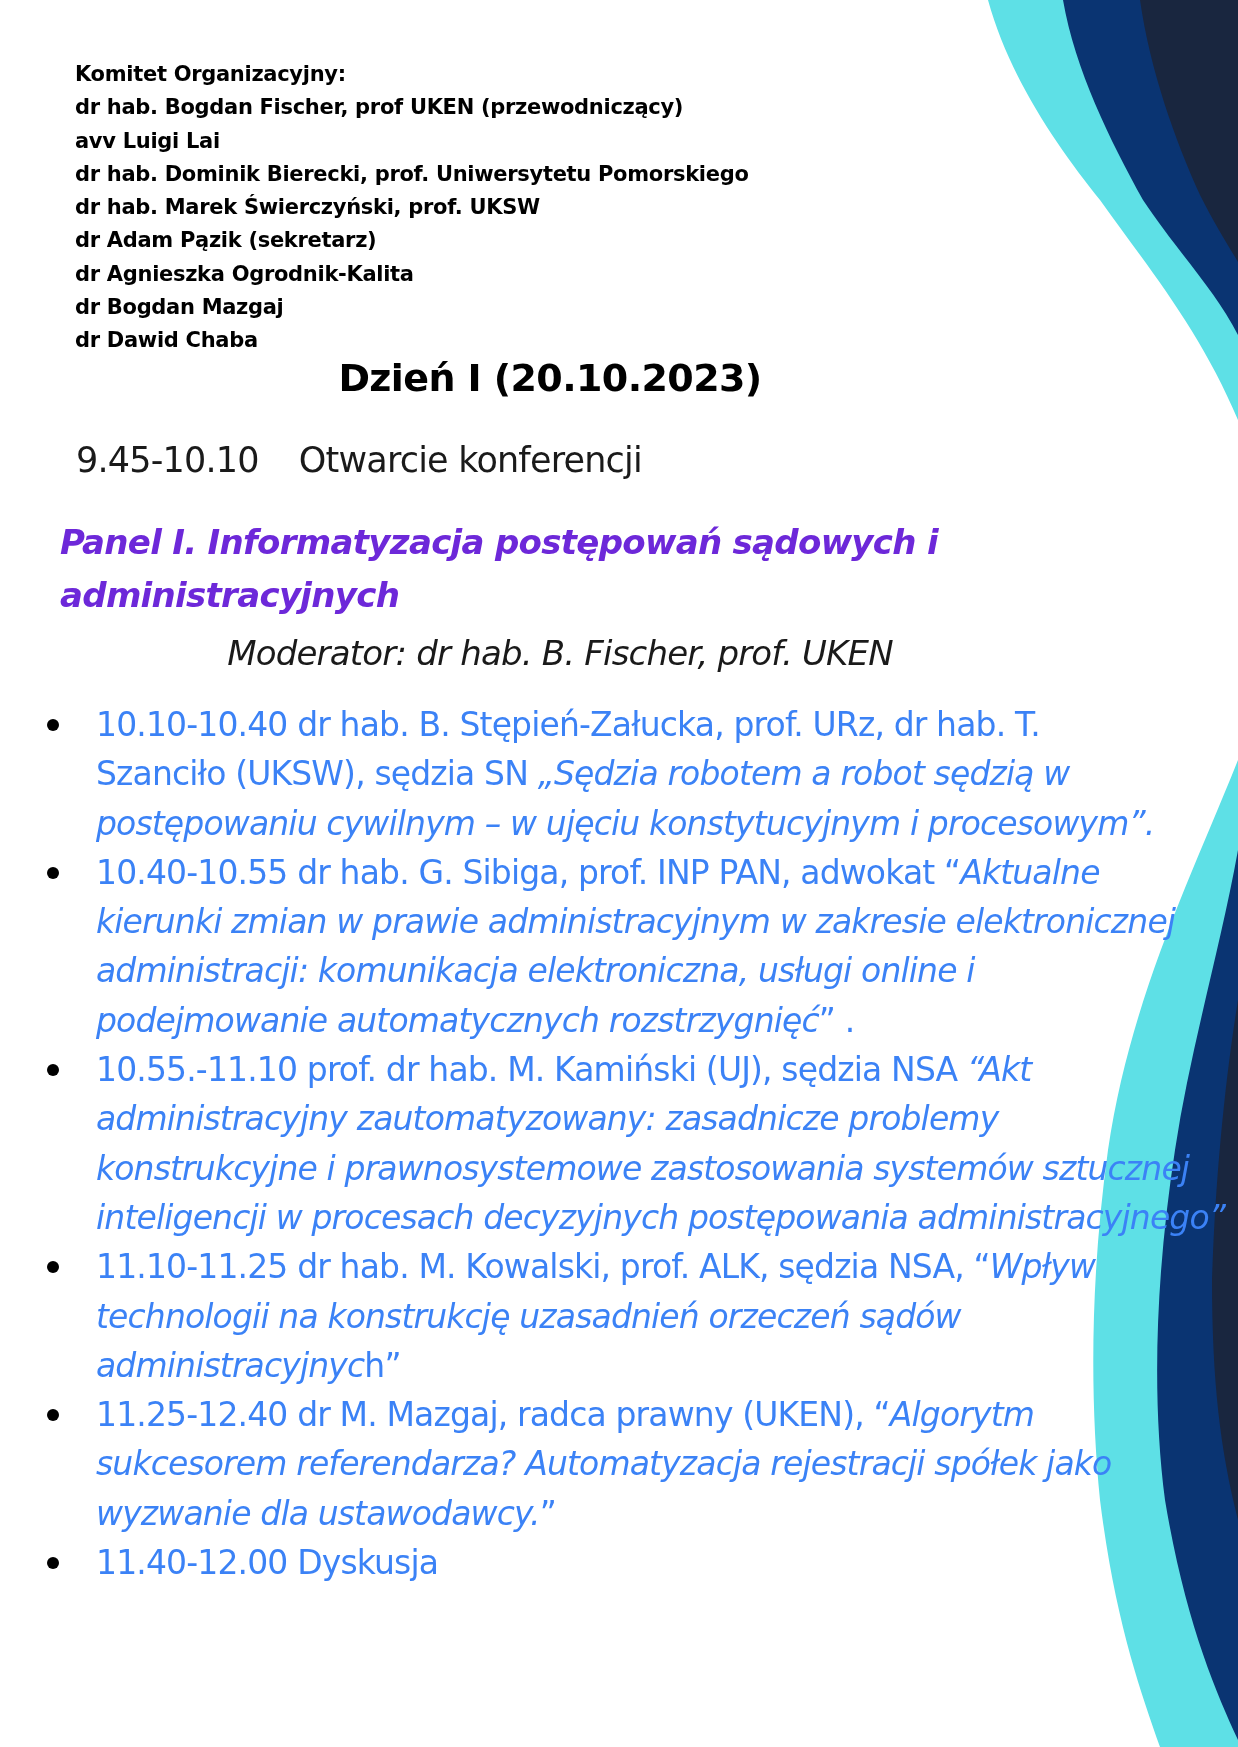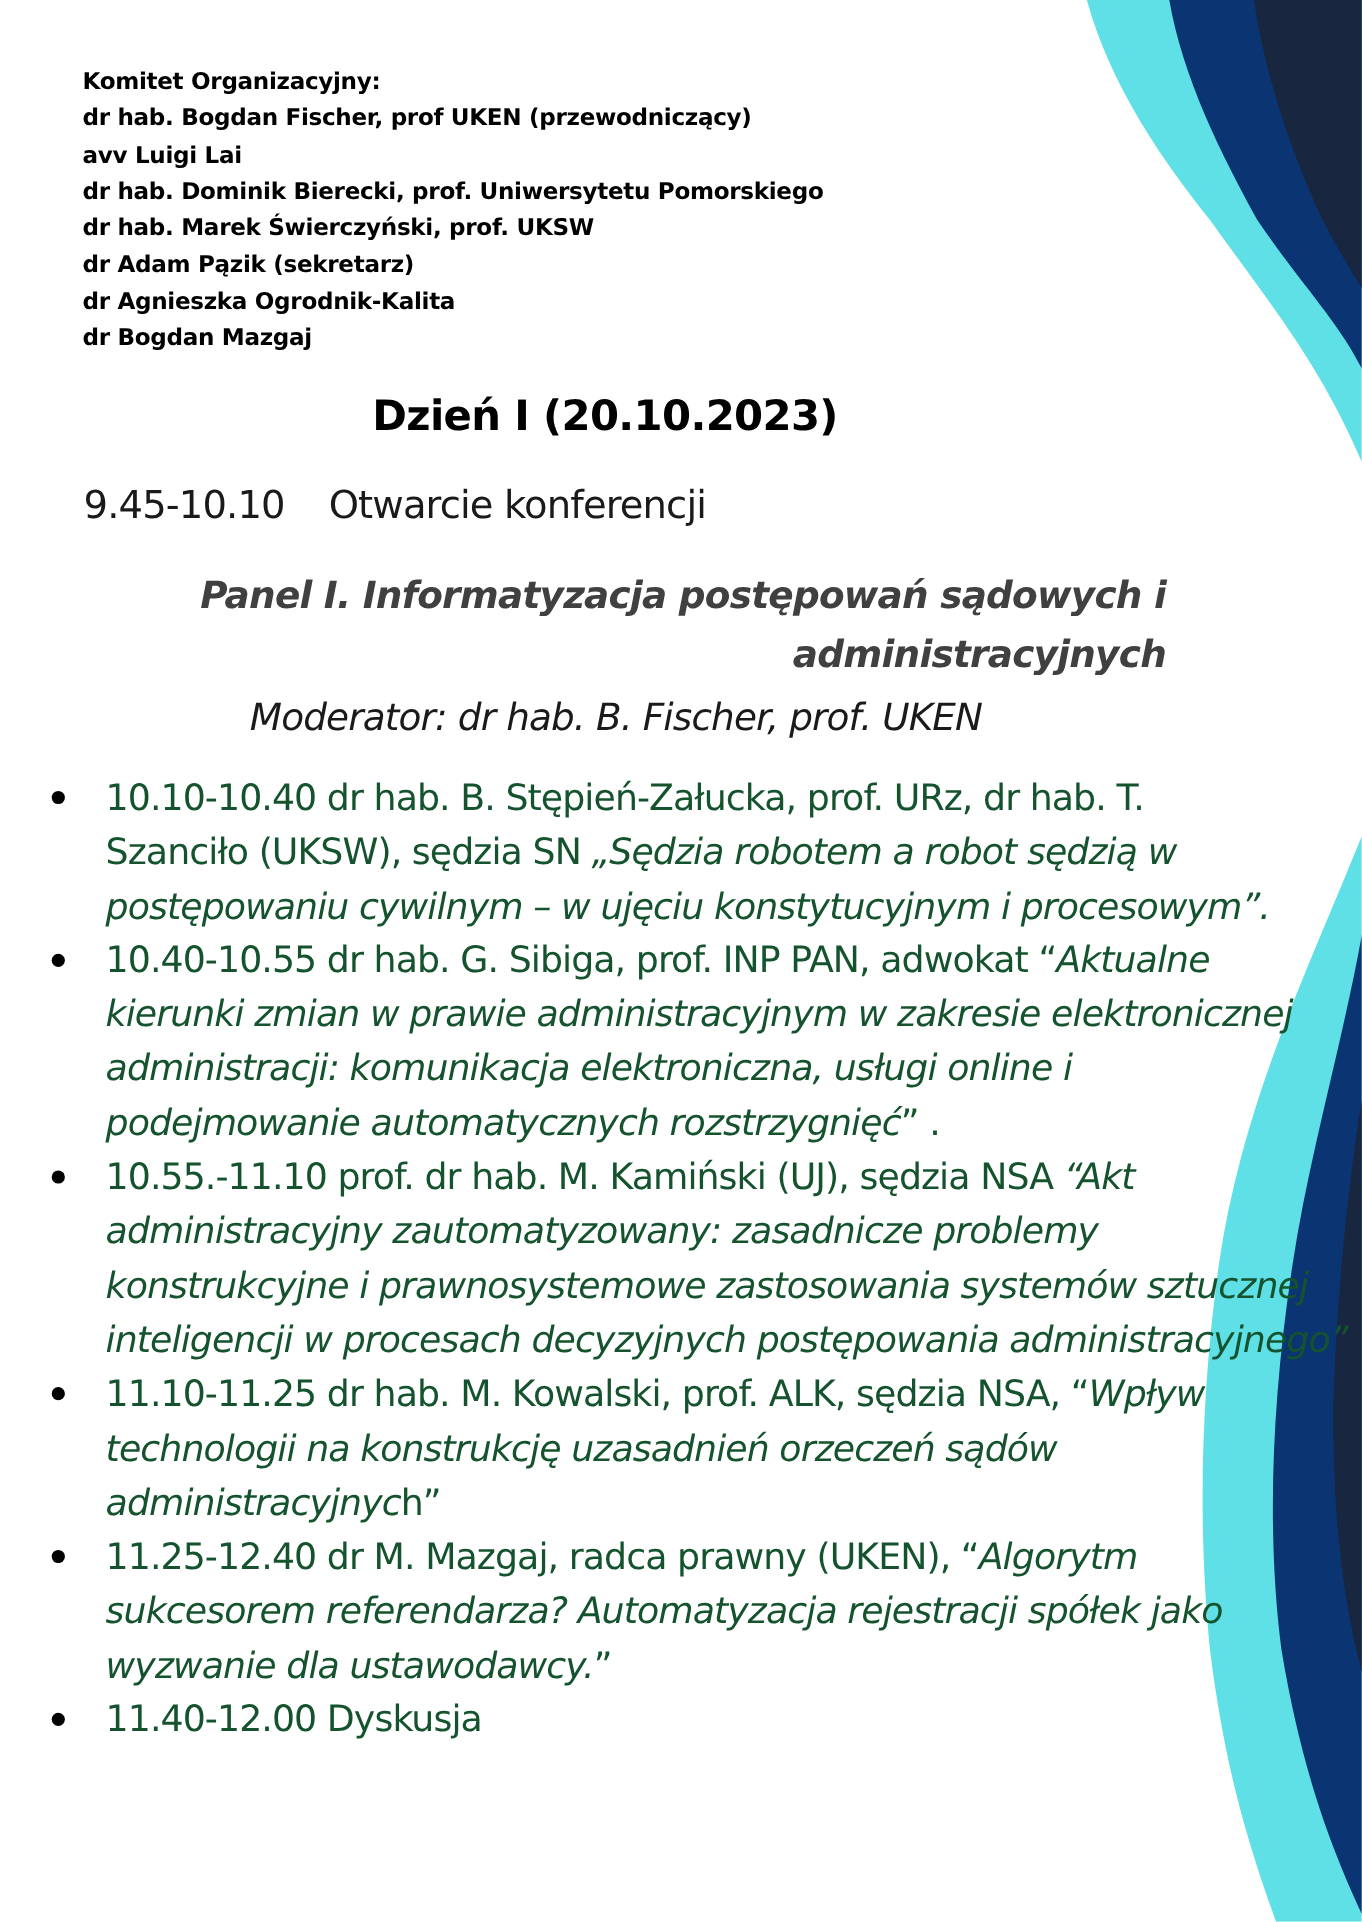--- a/index.html
+++ b/index.html
@@ -9,24 +9,24 @@
 
   .committee { position: absolute; left: 75px; top: 58px; font-family: "DejaVu Sans", sans-serif; font-weight: bold; font-size: 21px; line-height: 33.3px; color: #000; letter-spacing: -0.3px; }
   .committee div { white-space: nowrap; }
 
   .day-title { position: absolute; left: 0; width: 1238px; top: 356px; text-align: center; font-family: "DejaVu Sans", sans-serif; font-weight: bold; font-size: 38px; letter-spacing: -0.6px; color: #000; }
   .day-title span { position: relative; left: -69px; }
 
   .opening { position: absolute; left: 76px; top: 440px; font-family: "DejaVu Sans", sans-serif; font-size: 35px; font-weight: normal; color: #1a1a1a; letter-spacing: -0.8px; white-space: nowrap; }
   .opening .time { margin-right: 40px; }
 
-  .panel-title { position: absolute; left: 60px; width: 1000px; top: 516px; text-align: right; font-family: "DejaVu Sans", sans-serif; font-weight: bold; font-style: italic; font-size: 34px; line-height: 53px; color: #404040; letter-spacing: -0.7px; }
+  .panel-title { position: absolute; left: 60px; width: 1000px; top: 516px; text-align: left; font-family: "DejaVu Sans", sans-serif; font-weight: bold; font-style: italic; font-size: 34px; line-height: 53px; color: #6d28d9; letter-spacing: -0.7px; }
   .moderator { position: absolute; left: 60px; width: 1000px; top: 633px; text-align: center; font-family: "DejaVu Sans", sans-serif; font-style: italic; font-size: 34px; color: #1a1a1a; letter-spacing: -0.8px; }
 
-  .sessions { position: absolute; left: 40px; top: 700px; width: 1170px; list-style: none; margin: 0; padding: 0; font-family: "DejaVu Sans", sans-serif; font-size: 33px; line-height: 49.3px; color: #14532d; letter-spacing: -0.85px; }
+  .sessions { position: absolute; left: 40px; top: 700px; width: 1170px; list-style: none; margin: 0; padding: 0; font-family: "DejaVu Sans", sans-serif; font-size: 33px; line-height: 49.3px; color: #3b82f6; letter-spacing: -0.85px; }
   .sessions li { position: relative; padding-left: 56px; }
   .sessions li .bullet { position: absolute; left: 7px; top: 19px; width: 12px; height: 12px; border-radius: 50%; background: #000; }
   .sessions li .it { font-style: italic; }
   .sessions li .line { display: block; white-space: nowrap; }
 </style>
 </head>
 <body>
 
 <svg class="waves" viewBox="0 0 1238 1747" xmlns="http://www.w3.org/2000/svg">
 
@@ -43,20 +43,21 @@
 
   <div class="committee">
     <div>Komitet Organizacyjny:</div>
     <div>dr hab. Bogdan Fischer, prof UKEN (przewodniczący)</div>
     <div>avv Luigi Lai</div>
     <div>dr hab. Dominik Bierecki, prof. Uniwersytetu Pomorskiego</div>
     <div>dr hab. Marek Świerczyński, prof. UKSW</div>
     <div>dr Adam Pązik (sekretarz)</div>
     <div>dr Agnieszka Ogrodnik-Kalita</div>
     <div>dr Bogdan Mazgaj</div>
+    <div>dr Dawid Chaba</div>
   </div>
 
   <div class="day-title">
     <span>Dzień I (20.10.2023)</span>
   </div>
 
   <div class="opening">
     <span class="time">9.45-10.10</span><span>Otwarcie konferencji</span>
   </div>
 

